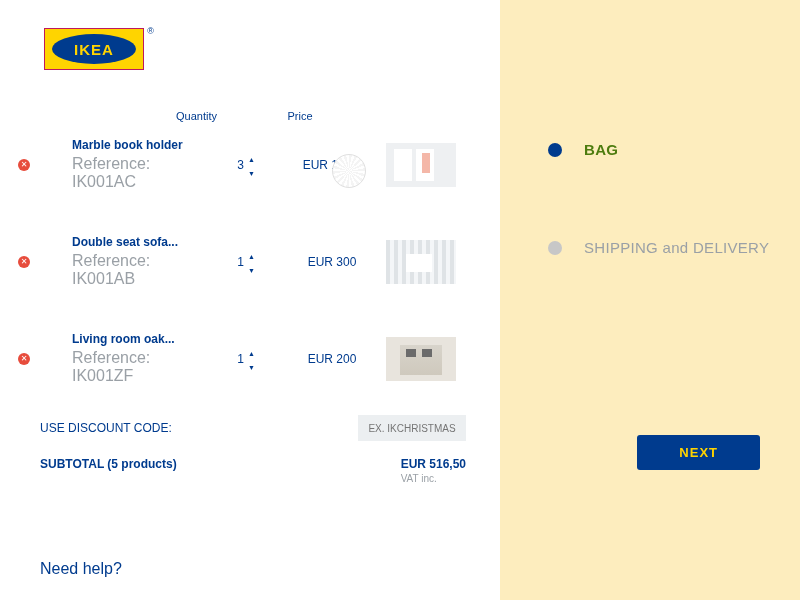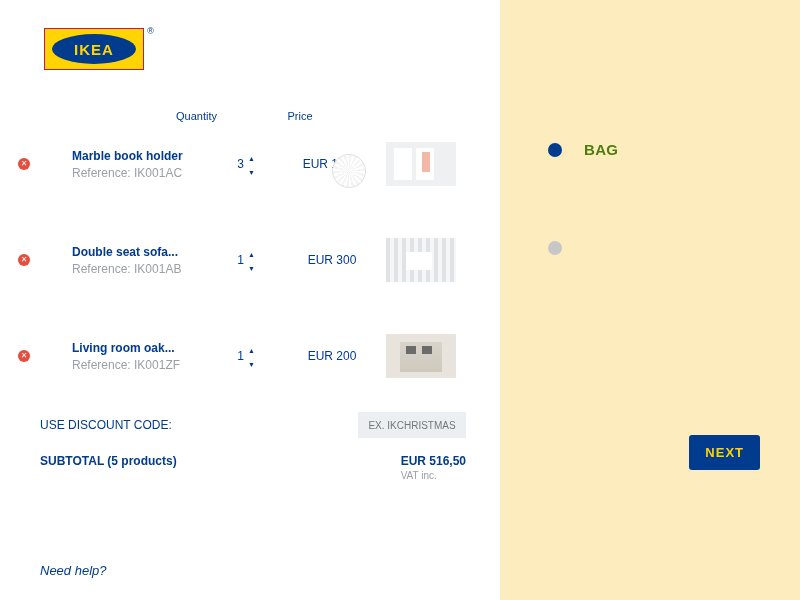--- a/index.html
+++ b/index.html
@@ -76,21 +76,21 @@
     color:#fff;font-size:8px;line-height:1;
     margin-right:10px;
     flex-shrink:0;
     cursor:pointer;
   }
   .item-info { width: 136px; margin-left: 32px; }
   .item-name {
     color:#003b8e; font-weight:700; font-size:12px;
     white-space:nowrap; overflow:hidden; text-overflow:ellipsis;
   }
-  .item-ref { color:#9aa0a6; font-size:12px; margin-top:3px; }
+  .item-ref { color:#9aa0a6; font-size:16px; margin-top:3px; }
   .item-qty {
     width:76px; text-align:center;
     color:#003b8e; font-size:12px;
     display:flex; align-items:center; justify-content:center; gap:4px;
   }
   .qty-handle { font-size:7px; color:#003b8e; line-height:5px; cursor:pointer; }
   .item-price {
     width:96px; text-align:center;
     color:#003b8e; font-size:12px;
   }
@@ -146,23 +146,22 @@
     margin-top:16px;
     color:#003b8e;
     font-weight:700;
     gap:48px;
   }
   .subtotal-right { text-align:left; }
   .vat { font-weight:400; color:#9aa0a6; font-size:10px; margin-top:2px; }
   .help {
     position:absolute;
     left:40px; bottom:22px;
-    color:#003b8e; font-size:13px;
-    cursor:pointer;
-    font-style:italic;
+    color:#003b8e; font-size:16px;
+    cursor:pointer;
   }
   
   .step {
     display:flex;
     align-items:flex-start;
     gap:22px;
     margin-bottom: 78px;
     cursor:pointer;
   }
   .step-dot {
@@ -179,21 +178,21 @@
     letter-spacing:0.3px;
   }
   .step.active .step-label { color:#4d7c0f; font-weight:700; }
   .next-btn {
     position:absolute;
     right:40px;
     bottom:130px;
     background:#003b8e;
     color:#ffd400;
     border:none;
-    padding:10px 16px;
+    padding:10px 42px;
     font-size:13px;
     font-weight:800;
     letter-spacing:1px;
     border-radius:3px;
     cursor:pointer;
   }
 </style>
 </head>
 <body>
 
@@ -273,16 +272,17 @@
   <div class="help">Need help?</div>
 </div>
 
 <div class="sidebar">
   <div class="step active">
     <div class="step-dot"></div>
     <div class="step-label">BAG</div>
   </div>
   <div class="step">
     <div class="step-dot"></div>
+    <div class="step-label">SHIPPING and DELIVERY</div>
   </div>
 
   <button class="next-btn">NEXT</button>
 </div>
 
 </body></html>

